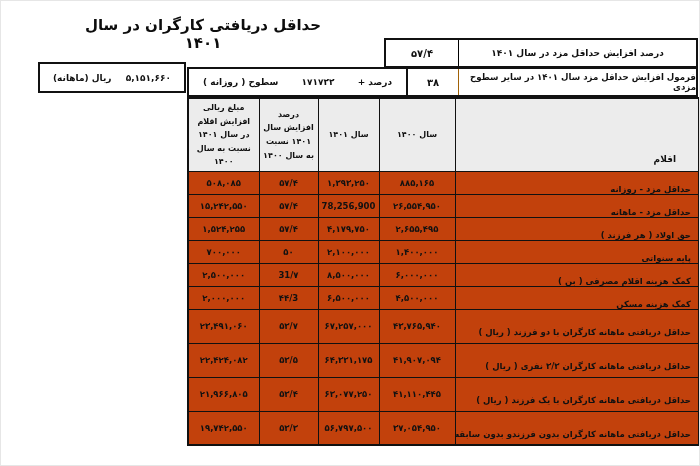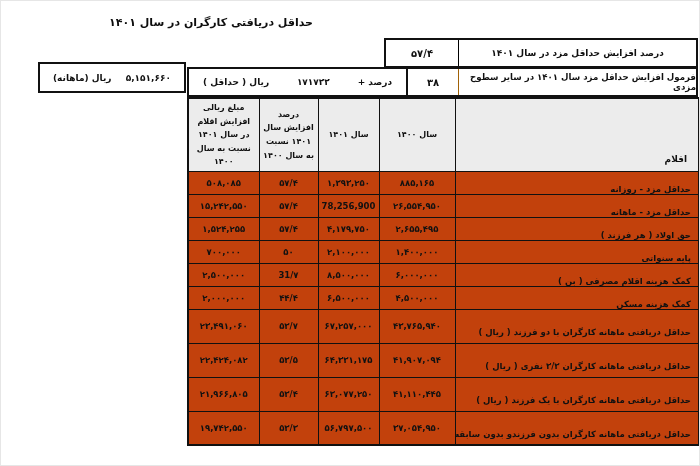--- a/index.html
+++ b/index.html
@@ -3,22 +3,22 @@
 <meta charset="utf-8">
 <style>
   * { box-sizing: border-box; margin: 0; padding: 0; }
   body { background: #fff; font-family: "DejaVu Sans", sans-serif; }
   .page {
     position: relative; width: 700px; height: 466px;
     background: #ffffff; border: 1px solid #e6e6e6;
     color: #111; font-weight: bold; direction: rtl; overflow: hidden;
   }
   .title {
-    position: absolute; top: 15px; left: 85px; width: 250px;
-    text-align: center; font-size: 11px; color: #0d0d0d;
+    position: absolute; top: 15px; left: 77px; width: 250px;
+    text-align: center; font-size: 15px; color: #0d0d0d;
   }
   
   .r1 {
     position: absolute; top: 37px; left: 383px; width: 314px; height: 30px;
     display: flex; direction: rtl; border: 2px solid #111; background: #fff;
   }
   .r1-label {
     width: 238px; border-left: 1px solid #000000;
     display: flex; align-items: center; justify-content: center; font-size: 9px;
   }
@@ -52,21 +52,21 @@
     border-collapse: collapse; table-layout: fixed; direction: rtl;
     border: 2px solid #111;
   }
   .maintbl th, .maintbl td { border: 1.5px solid #111; overflow: hidden; }
   .maintbl thead tr { height: 72px; }
   .maintbl th {
     background: #ececec; font-size: 8px; font-weight: bold;
     text-align: center; vertical-align: middle; padding: 2px 3px; line-height: 1.7;
   }
   .maintbl th.items-h {
-    vertical-align: bottom; text-align: right; font-size: 9px; padding: 4px 11px;
+    vertical-align: bottom; text-align: right; font-size: 9px; padding: 4px 22px;
   }
   .maintbl td {
     font-size: 8.5px; text-align: center; vertical-align: middle;
     padding: 0 1px; white-space: nowrap; background: #c2410c;
   }
   .maintbl td.item {
     text-align: right; padding: 12px 7px 0 2px; font-size: 8.5px; white-space: nowrap;
   }
   .maintbl tr.short { height: 23px; }
   .maintbl tr.tall  { height: 34px; }
@@ -82,21 +82,21 @@
     <div class="r1-label">درصد افزایش حداقل مزد در سال ۱۴۰۱</div>
     <div class="r1-val">۵۷/۴</div>
   </div>
 
   <div class="r2">
     <div class="r2-label">فرمول افزایش حداقل مزد سال ۱۴۰۱ در سایر سطوح مزدی</div>
     <div class="r2-val">۳۸</div>
     <div class="r2-formula">
       <span>درصد +</span>
       <span>۱۷۱۷۲۲</span>
-      <span>ریال ( حداقل )</span>
+      <span>سطوح ( روزانه )</span>
     </div>
   </div>
 
   <div class="mbox">
     <span>۵,۱۵۱,۶۶۰</span>
     <span>ریال (ماهانه)</span>
   </div>
 
   <table class="maintbl">
     <colgroup>
@@ -148,21 +148,21 @@
         <td class="item">کمک هزینه اقلام مصرفی ( بن )</td>
         <td>۶,۰۰۰,۰۰۰</td>
         <td>۸,۵۰۰,۰۰۰</td>
         <td>31/۷</td>
         <td>۲,۵۰۰,۰۰۰</td>
       </tr>
       <tr class="short">
         <td class="item">کمک هزینه مسکن</td>
         <td>۴,۵۰۰,۰۰۰</td>
         <td>۶,۵۰۰,۰۰۰</td>
-        <td>۴۴/۴</td>
+        <td>۴۴/3</td>
         <td>۲,۰۰۰,۰۰۰</td>
       </tr>
       <tr class="tall">
         <td class="item">حداقل دریافتی ماهانه کارگران با دو فرزند ( ریال )</td>
         <td>۴۳,۷۶۵,۹۴۰</td>
         <td>۶۷,۲۵۷,۰۰۰</td>
         <td>۵۳/۷</td>
         <td>۲۳,۴۹۱,۰۶۰</td>
       </tr>
       <tr class="tall">

